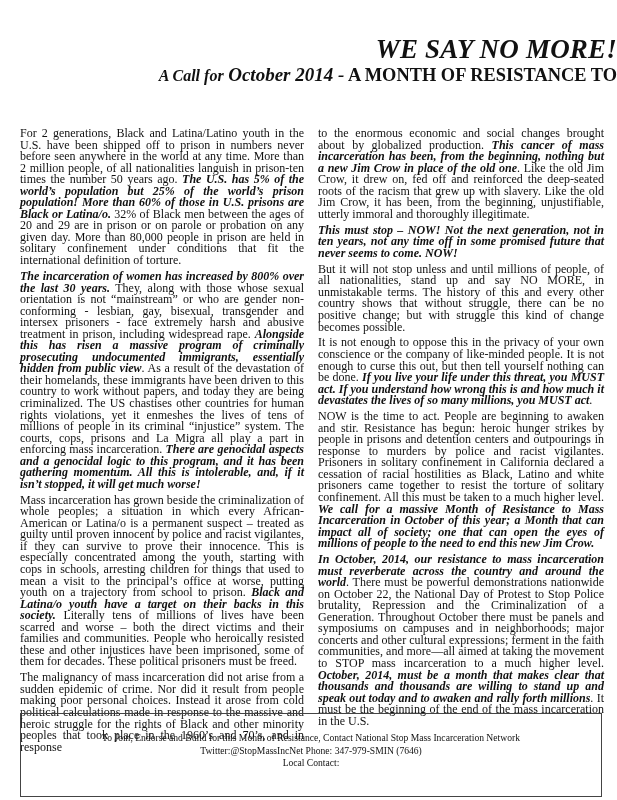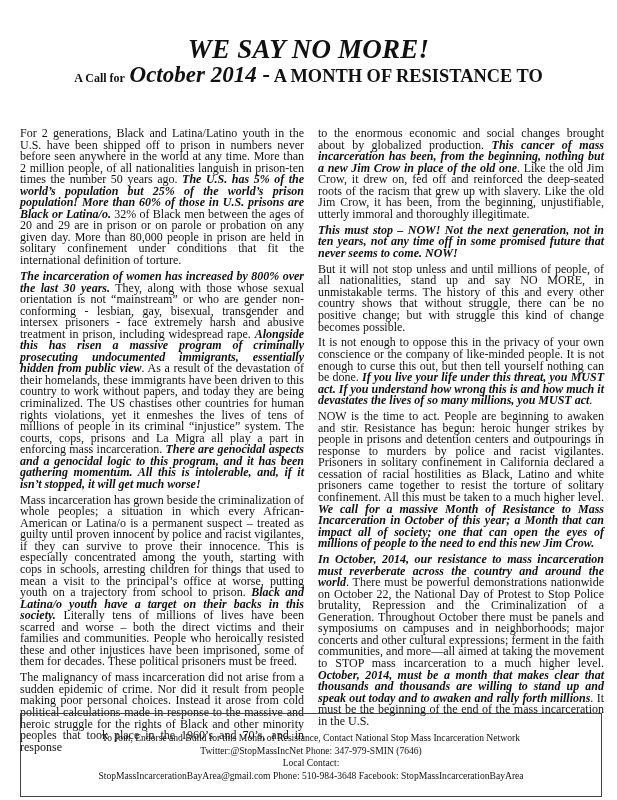--- a/index.html
+++ b/index.html
@@ -1,22 +1,22 @@
 <!DOCTYPE html>
 <html><head>
 <meta charset="utf-8">
 <style>
   html, body { margin: 0; padding: 0; background: #ffffff; }
   body { width: 617px; height: 800px; position: relative; overflow: hidden;
          font-family: "Liberation Serif", "DejaVu Serif", serif; color: #111; }
-  .header { position: absolute; left: 0; top: 34px; width: 617px; text-align: center; }
+  .header { position: absolute; left: 0; top: 34px; width: 617px; text-align: right; }
   .title { font-size: 27px; font-weight: bold; font-style: italic; line-height: 30px; margin: 0; letter-spacing: 0.2px; }
   .sub { font-size: 18.4px; font-weight: bold; line-height: 22px; margin: 0; }
-  .sub .callfor { font-size: 12px; font-weight: bold; }
-  .sub .oct { font-style: italic; font-size: 23px; }
+  .sub .callfor { font-size: 16px; font-style: italic; font-weight: bold; }
+  .sub .oct { font-style: italic; font-size: 19px; }
   .cols { position: absolute; top: 128px; left: 20px; width: 584px; display: flex; justify-content: space-between; }
   .col { width: 284px; font-size: 12px; line-height: 11.55px; text-align: justify; }
   .col p { margin: 0 0 4.4px 0; hyphens: none; }
   .col b { font-weight: bold; font-style: italic; }
   .col-right { width: 286px; }
   .footer { position: absolute; left: 20px; top: 713px; width: 580px; height: 64px;
             border: 1px solid #444; text-align: center; font-size: 9.6px; line-height: 12.6px; padding-top: 18px; box-sizing: content-box; }
   .footer div { white-space: nowrap; }
 </style>
 </head>
@@ -41,14 +41,13 @@
       <p><span>It is not enough to oppose this in the privacy of your own conscience or the company of like-minded people. It is not enough to curse this out, but then tell yourself nothing can be done. </span><b>If you live your life under this threat, you MUST act. If you understand how wrong this is and how much it devastates the lives of so many millions, you MUST act</b><span>.</span></p>
       <p><span>NOW is the time to act. People are beginning to awaken and stir. Resistance has begun: heroic hunger strikes by people in prisons and detention centers and outpourings in response to murders by police and racist vigilantes. Prisoners in solitary confinement in California declared a cessation of racial hostilities as Black, Latino and white prisoners came together to resist the torture of solitary confinement. All this must be taken to a much higher level. </span><b>We call for a massive Month of Resistance to Mass Incarceration in October of this year; a Month that can impact all of society; one that can open the eyes of millions of people to the need to end this new Jim Crow.</b></p>
       <p><b>In </b><b style="font-style: italic;">October, 2014</b><b>, our resistance to mass incarceration must reverberate across the country and around the world</b><span>. There must be powerful demonstrations nationwide on October 22, the National Day of Protest to Stop Police brutality, Repression and the Criminalization of a Generation. Throughout October there must be panels and symposiums on campuses and in neighborhoods; major concerts and other cultural expressions; ferment in the faith communities, and more—all aimed at taking the movement to STOP mass incarceration to a much higher level. </span><b style="font-style: italic;">October, 2014</b><b>, must be a month that makes clear that thousands and thousands are willing to stand up and speak out today and to awaken and rally forth millions</b><span>. It must be the beginning of the end of the mass incarceration in the U.S.</span></p>
     </div>
 </div>
 
 <div class="footer">
   <div>To Join, Endorse and Build for this Month of Resistance, Contact National Stop Mass Incarceration Network</div>
   <div>Twitter:@StopMassIncNet Phone: 347-979-SMIN (7646)</div>
   <div>Local Contact:</div>
-  <div>StopMassIncarcerationBayArea@gmail.com  Phone: 510-984-3648  Facebook: StopMassIncarcerationBayArea</div>
 </div>
 
 </body></html>

